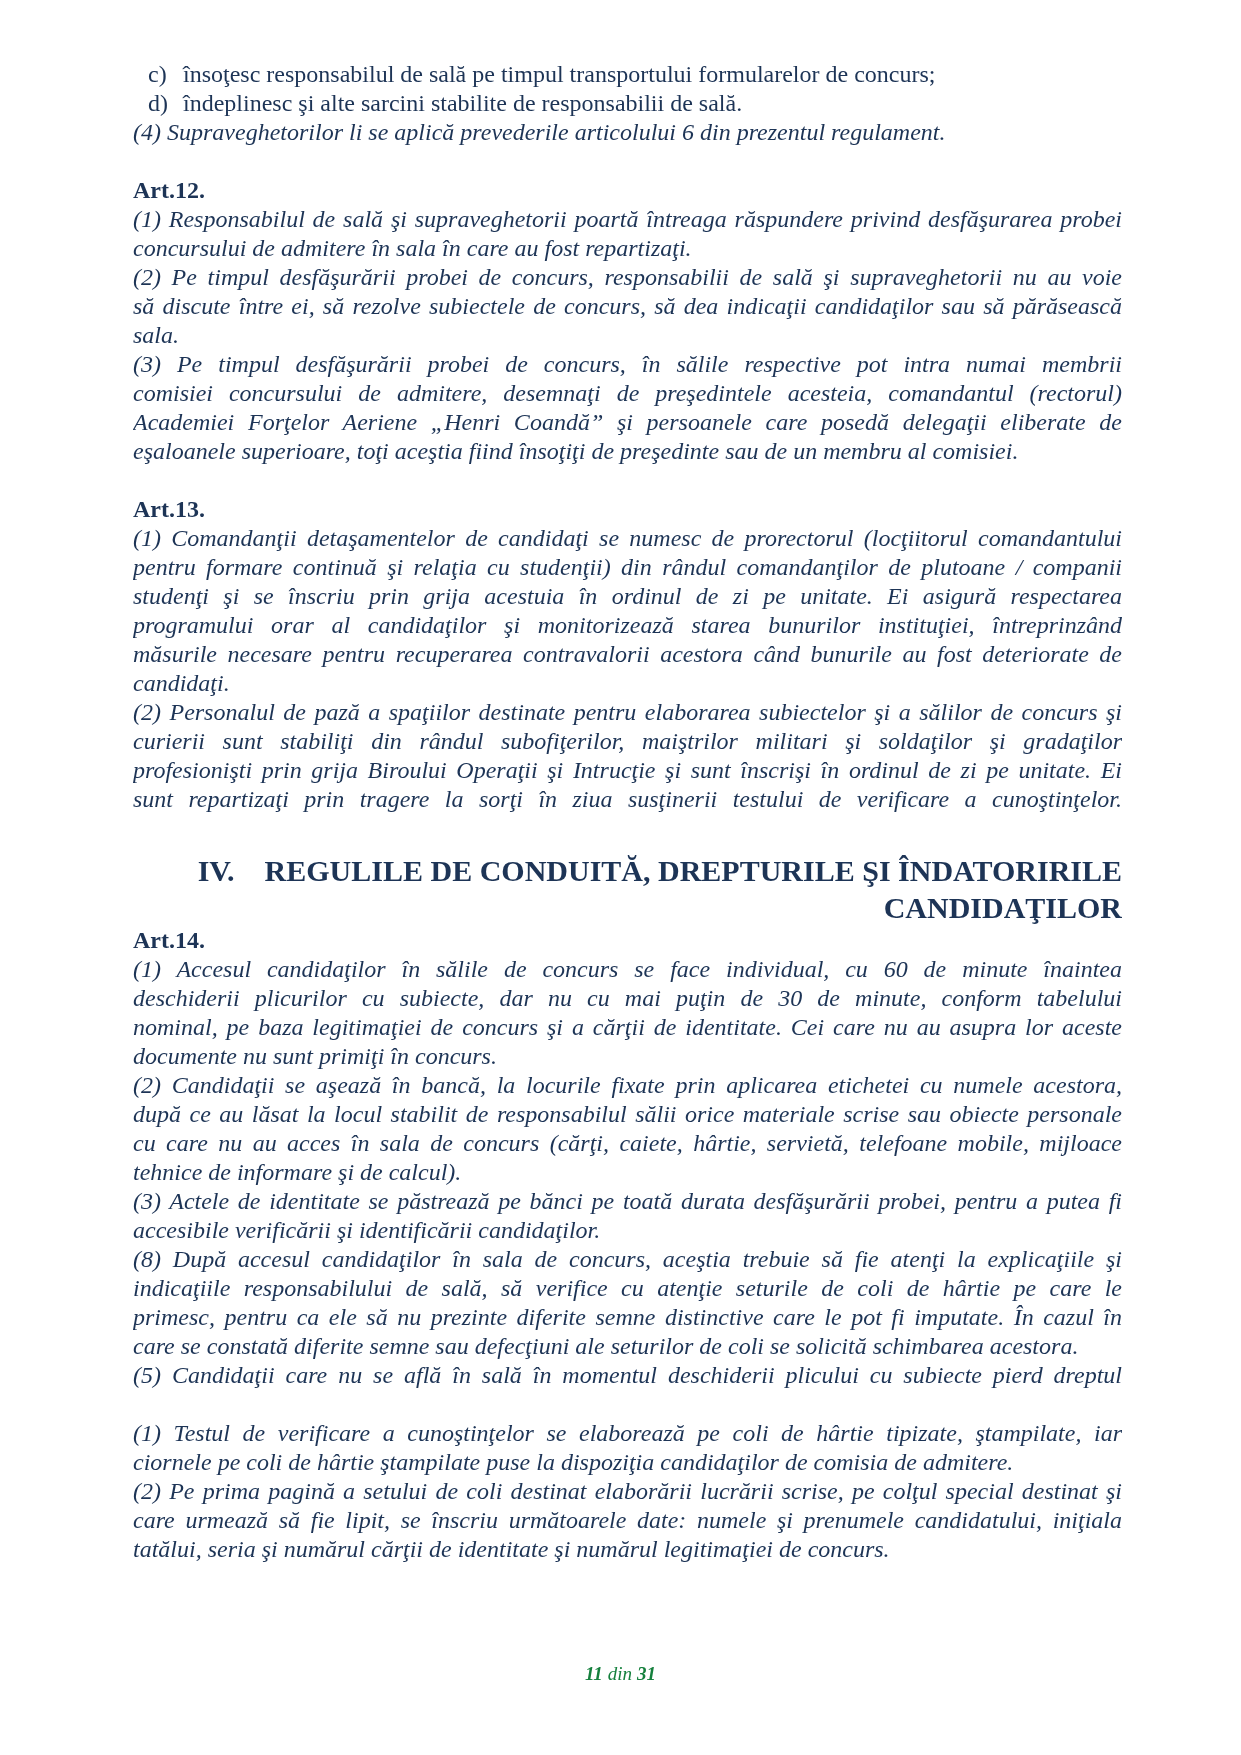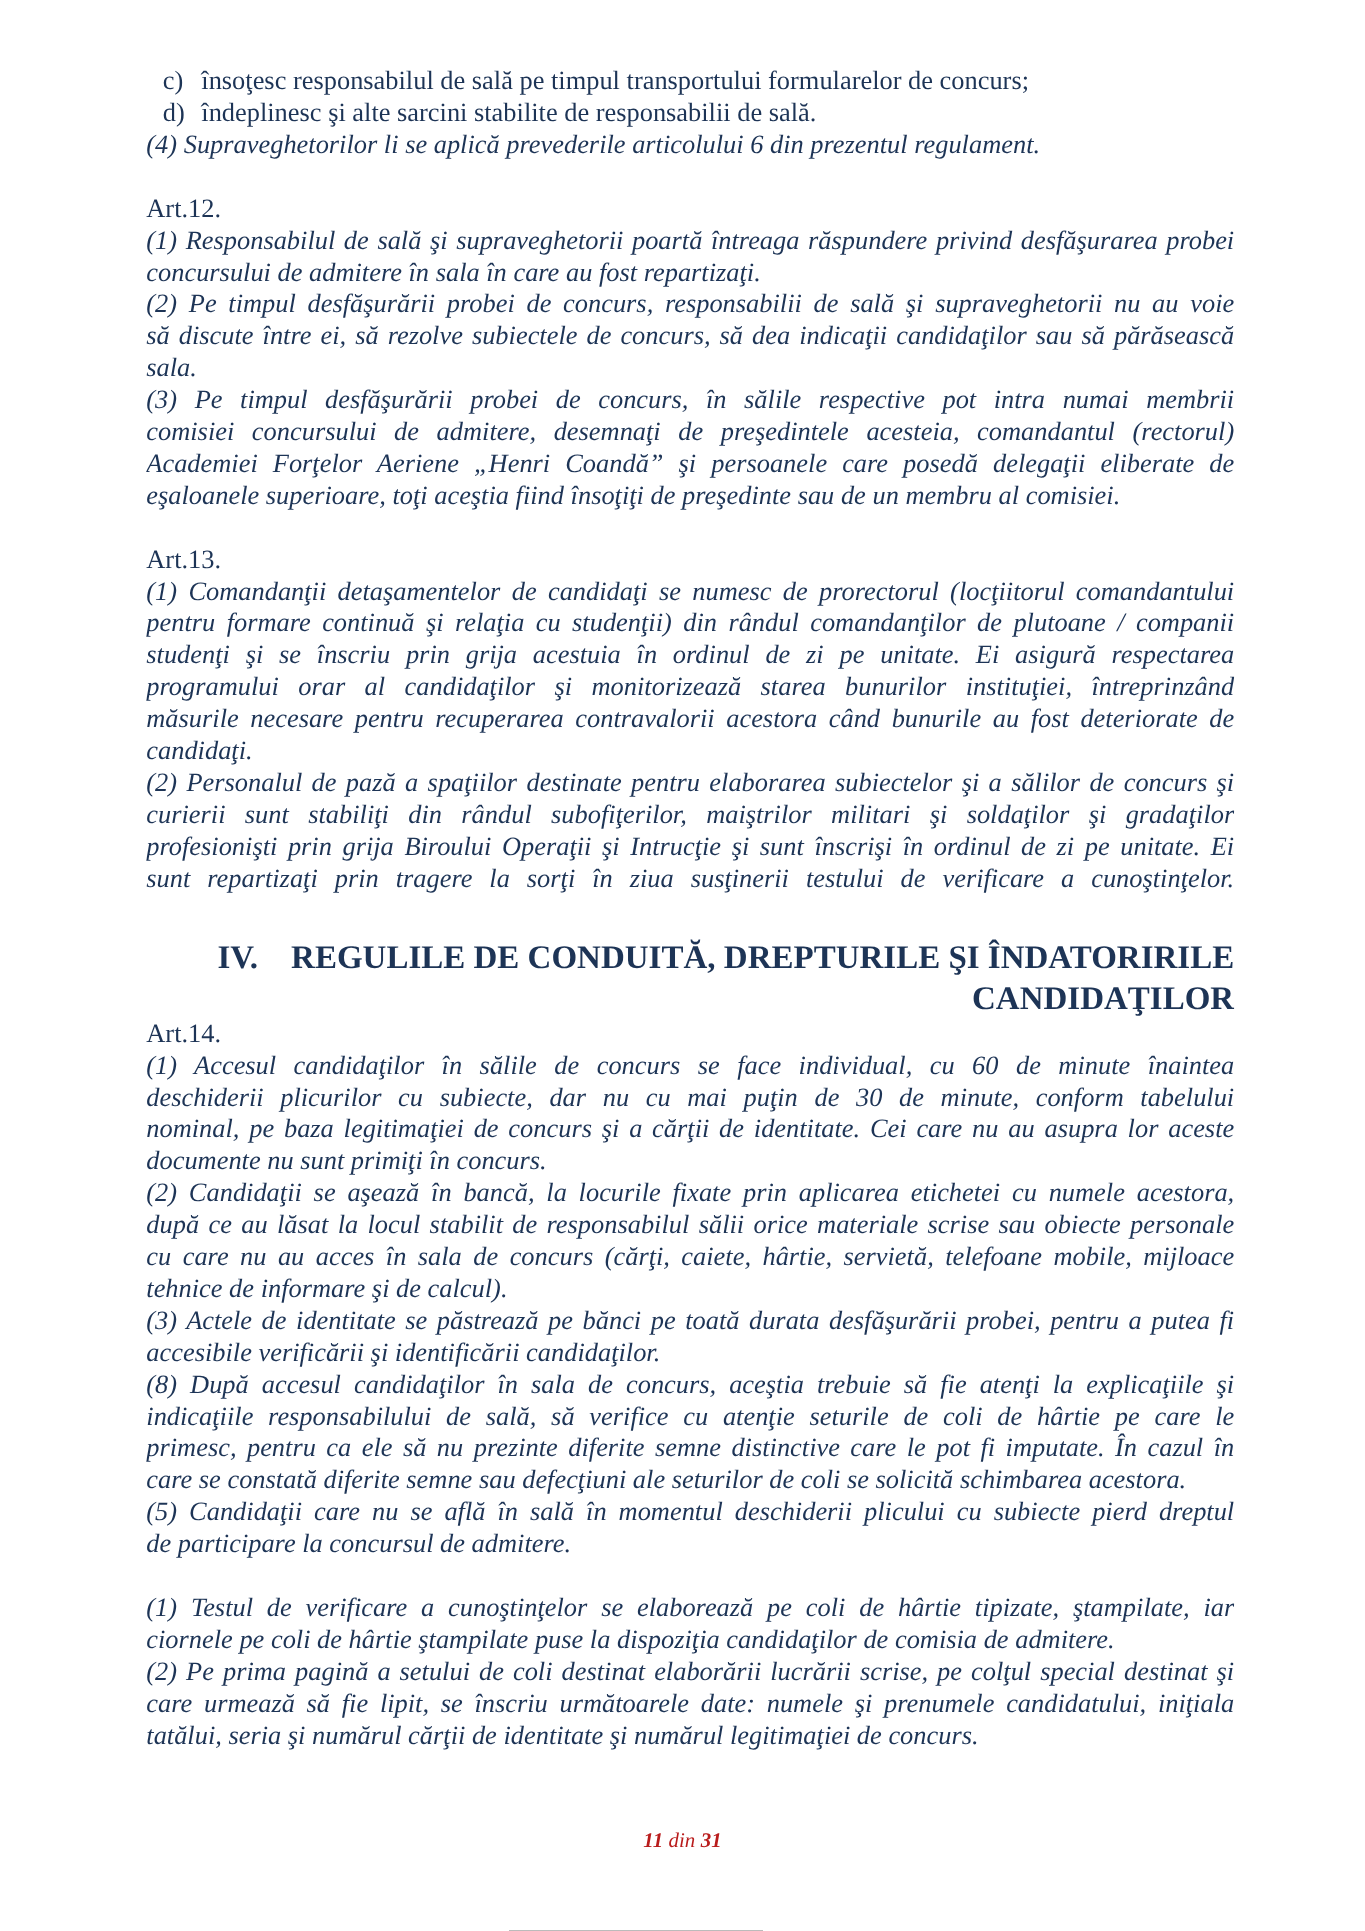--- a/index.html
+++ b/index.html
@@ -18,34 +18,34 @@
     left:133px;top:60px;width:989px;
     font-size:24px;line-height:29px;
   }
   .line{
     height:29px;overflow:hidden;
     text-align:justify;text-align-last:justify;
   }
   .line.end{text-align-last:left;}
   .para{margin:0;font-style:italic;}
   .spacer{height:29px;}
-  .art-heading{font-weight:normal;height:29px;}
+  .art-heading{font-weight:bold;height:29px;}
   .list-item{position:relative;height:29px;padding-left:50px;box-sizing:border-box;}
   .list-item .marker{position:absolute;left:15px;top:0;}
   .section-heading{
     margin-top:38px;
     font-weight:bold;font-size:30px;line-height:37px;
     text-align:right;
   }
   .sh-line{height:37px;overflow:hidden;}
   .footer{
     position:absolute;left:0;right:0;top:1662px;
     text-align:center;
     font-size:19px;line-height:23px;
-    font-style:italic;color:#b91c1c;
+    font-style:italic;color:#15803d;
   }
   .footer .num{font-weight:bold;}
   .footer .sep{margin:0 5px;}
 </style>
 </head>
 <body>
 
 <div class="page">
   <div class="content">
       <div class="list-item"><span class="marker">c)</span><span>însoţesc responsabilul de sală pe timpul transportului formularelor de concurs;</span></div>
@@ -108,21 +108,20 @@
         <div class="line end">accesibile verificării şi identificării candidaţilor.</div>
       </div>
       <div class="para">
         <div class="line just">(8) După accesul candidaţilor în sala de concurs, aceştia trebuie să fie atenţi la explicaţiile şi</div>
         <div class="line just">indicaţiile responsabilului de sală, să verifice cu atenţie seturile de coli de hârtie pe care le</div>
         <div class="line just">primesc, pentru ca ele să nu prezinte diferite semne distinctive care le pot fi imputate. În cazul în</div>
         <div class="line end">care se constată diferite semne sau defecţiuni ale seturilor de coli se solicită schimbarea acestora.</div>
       </div>
       <div class="para">
         <div class="line just">(5) Candidaţii care nu se află în sală în momentul deschiderii plicului cu subiecte pierd dreptul</div>
-        <div class="line end">de participare la concursul de admitere.</div>
       </div>
       <div class="spacer"></div>
       <div class="para">
         <div class="line just">(1) Testul de verificare a cunoştinţelor se elaborează pe coli de hârtie tipizate, ştampilate, iar</div>
         <div class="line end">ciornele pe coli de hârtie ştampilate puse la dispoziţia candidaţilor de comisia de admitere.</div>
       </div>
       <div class="para">
         <div class="line just">(2) Pe prima pagină a setului de coli destinat elaborării lucrării scrise, pe colţul special destinat şi</div>
         <div class="line just">care urmează să fie lipit, se înscriu următoarele date: numele şi prenumele candidatului, iniţiala</div>
         <div class="line end">tatălui, seria şi numărul cărţii de identitate şi numărul legitimaţiei de concurs.</div>

